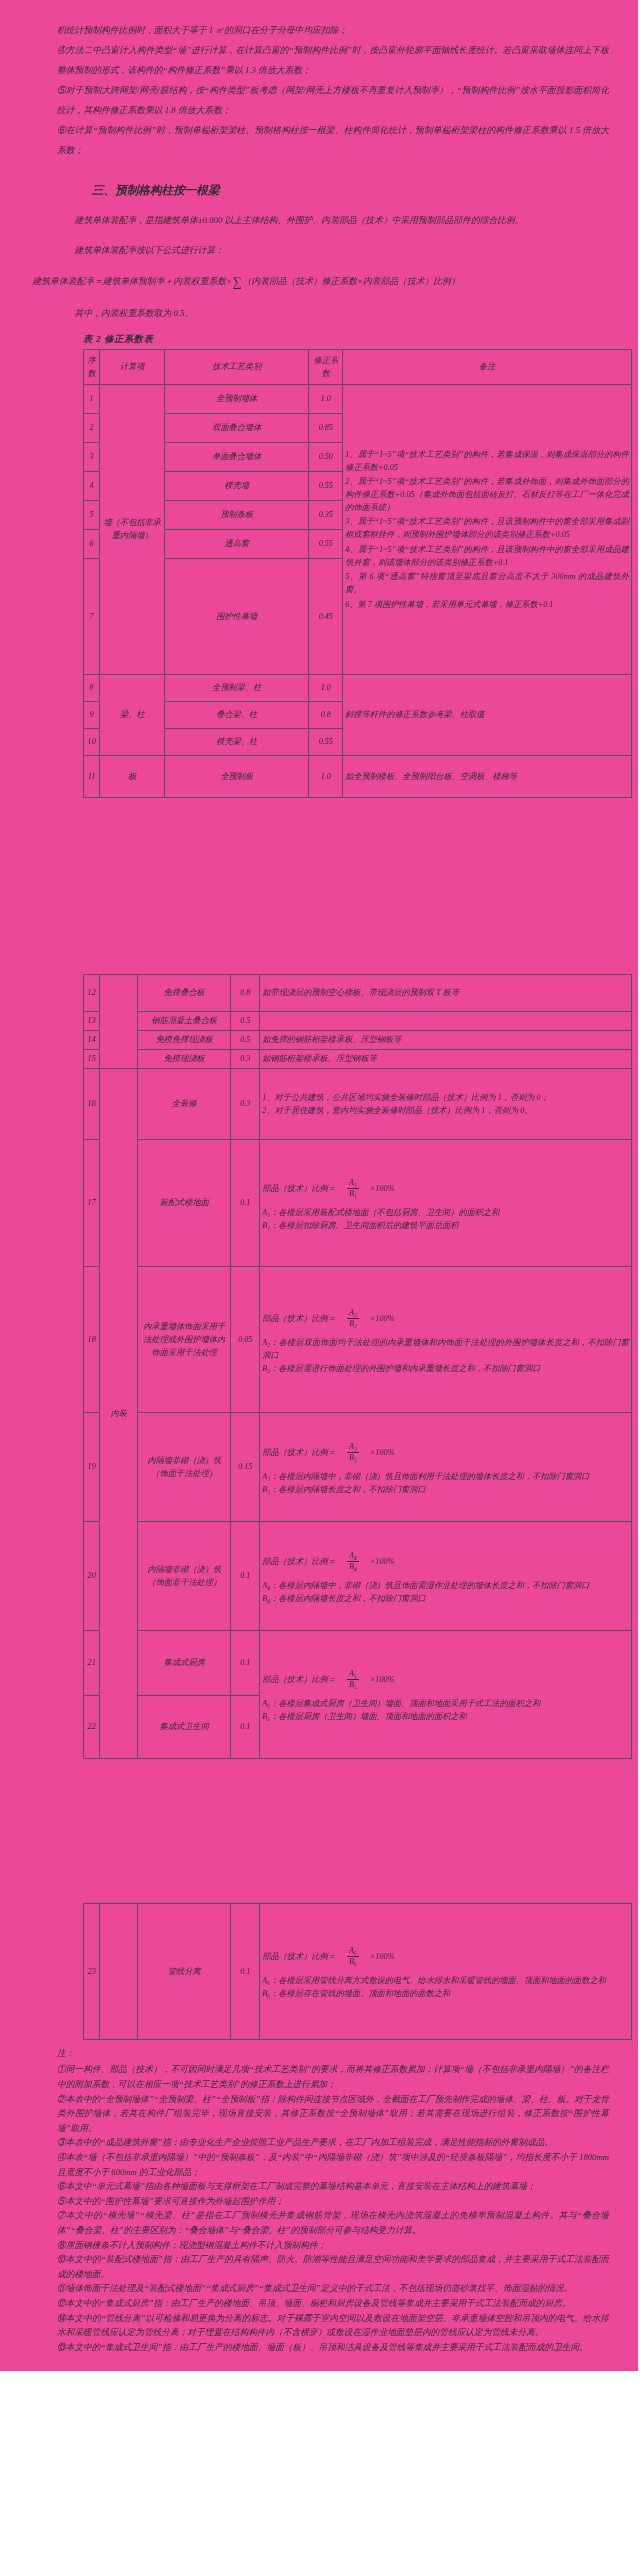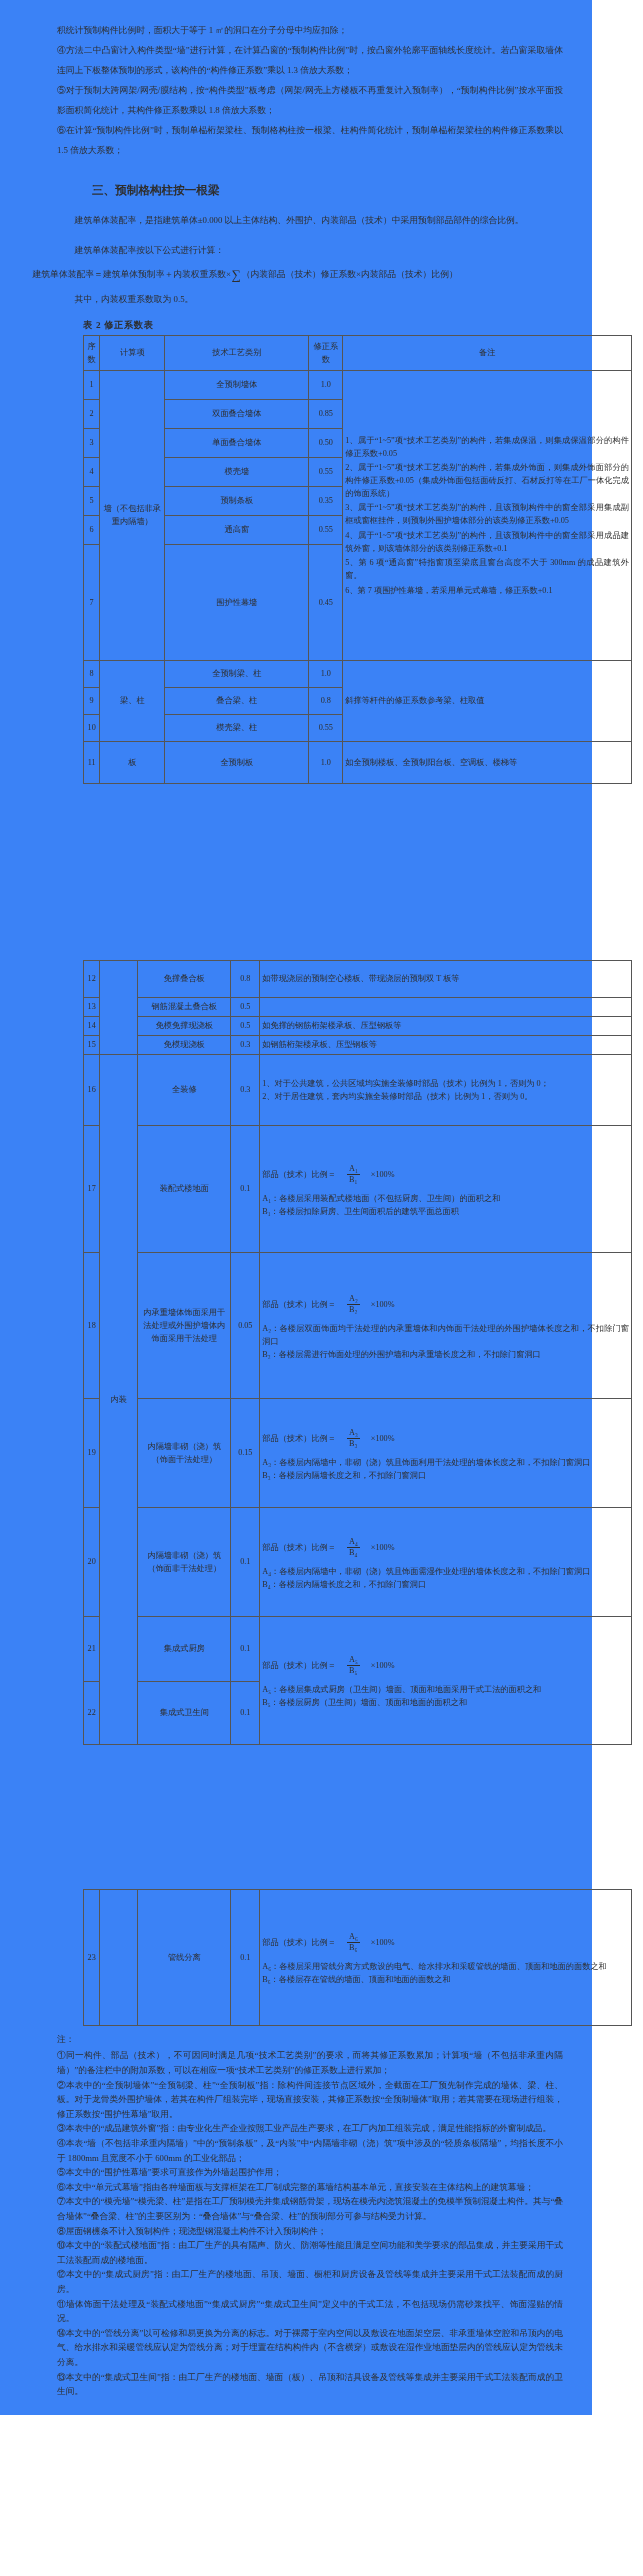--- a/index.html
+++ b/index.html
@@ -1,28 +1,29 @@
 <!DOCTYPE html>
 <html style="font-size:11px"><head>
 <meta charset="utf-8">
 <style>
   html,body{margin:0;padding:0;background:#ffffff;}
   .page{
-    width:592px; box-sizing:border-box;
+    width:638px; box-sizing:border-box;
     padding:20.4px 29px 16.3px 57px;
-    background:#3b82f6;
+    background:#ec4899;
     font-family:"Liberation Serif","DejaVu Serif",serif;
     color:#2e2e2e;
+    font-style:italic;
   }
   
   .intro p{margin:0;font-size:8.8px;line-height:20px;text-align:justify;word-break:break-all;}
   
   .sec-title{font-size:11.6px;font-weight:bold;margin:23px 0 6.8px 35px;}
   .bigp{margin:0;font-size:8.8px;line-height:30px;text-indent:2em;text-align:justify;word-break:break-all;}
-  .formula-main{margin:0 0 0 -24.5px;font-size:8.8px;line-height:18px;white-space:nowrap;}
+  .formula-main{margin:0 0 0 -24.5px;font-size:8.8px;line-height:32px;white-space:nowrap;}
   .formula-main .sigma{font-size:13px;vertical-align:-1.4px;padding:0 0.7px;}
   .tbl-title{width:549px;margin:5.4px 0 2.7px 26px;font-size:9.2px;font-weight:bold;letter-spacing:0.7px;}
   
   .doc-table{border-collapse:collapse;table-layout:fixed;width:549px;margin-left:26px;}
   .doc-table td,.doc-table th{
     border:0.8px solid #555;font-size:8.2px;font-weight:normal;color:#2e2e2e;
     padding:1.4px 2px;vertical-align:middle;word-break:break-all;line-height:13px;
   }
   .ct{text-align:center;}
   .note{text-align:justify;padding:3.4px 6.8px;line-height:17.7px;}
@@ -323,25 +324,25 @@
     </tr>
   </tbody>
     </table>
 
   <div class="notes">
     <p class="lbl">注：</p>
     <p>①同一构件、部品（技术），不可因同时满足几项“技术工艺类别”的要求，而将其修正系数累加；计算项“墙（不包括非承重内隔墙）”的备注栏中的附加系数，可以在相应一项“技术工艺类别”的修正系数上进行累加；</p>
     <p>②本表中的“全预制墙体”“全预制梁、柱”“全预制板”指：除构件间连接节点区域外，全截面在工厂预先制作完成的墙体、梁、柱、板。对于龙骨类外围护墙体，若其在构件厂组装完毕，现场直接安装，其修正系数按“全预制墙体”取用；若其需要在现场进行组装，修正系数按“围护性幕墙”取用。</p>
     <p>③本表中的“成品建筑外窗”指：由专业化生产企业按照工业产品生产要求，在工厂内加工组装完成，满足性能指标的外窗制成品。</p>
     <p>④本表“墙（不包括非承重内隔墙）”中的“预制条板”，及“内装”中“内隔墙非砌（浇）筑”项中涉及的“轻质条板隔墙”，均指长度不小于 1800mm 且宽度不小于 600mm 的工业化部品；</p>
+    <p>⑥本文中“单元式幕墙”指由各种墙面板与支撑框架在工厂制成完整的幕墙结构基本单元，直接安装在主体结构上的建筑幕墙；</p>
     <p>⑤本文中的“围护性幕墙”要求可直接作为外墙起围护作用；</p>
-    <p>⑥本文中“单元式幕墙”指由各种墙面板与支撑框架在工厂制成完整的幕墙结构基本单元，直接安装在主体结构上的建筑幕墙；</p>
     <p>⑦本文中的“模壳墙”“模壳梁、柱”是指在工厂预制模壳并集成钢筋骨架，现场在模壳内浇筑混凝土的免模半预制混凝土构件。其与“叠合墙体”“叠合梁、柱”的主要区别为：“叠合墙体”与“叠合梁、柱”的预制部分可参与结构受力计算。</p>
     <p>⑧屋面钢檩条不计入预制构件；现浇型钢混凝土构件不计入预制构件；</p>
     <p>⑩本文中的“装配式楼地面”指：由工厂生产的具有隔声、防火、防潮等性能且满足空间功能和美学要求的部品集成，并主要采用干式工法装配而成的楼地面。</p>
+    <p>⑪墙体饰面干法处理及“装配式楼地面”“集成式厨房”“集成式卫生间”定义中的干式工法，不包括现场仍需砂浆找平、饰面湿贴的情况。</p>
     <p>⑫本文中的“集成式厨房”指：由工厂生产的楼地面、吊顶、墙面、橱柜和厨房设备及管线等集成并主要采用干式工法装配而成的厨房。</p>
-    <p>⑪墙体饰面干法处理及“装配式楼地面”“集成式厨房”“集成式卫生间”定义中的干式工法，不包括现场仍需砂浆找平、饰面湿贴的情况。</p>
     <p>⑭本文中的“管线分离”以可检修和易更换为分离的标志。对于裸露于室内空间以及敷设在地面架空层、非承重墙体空腔和吊顶内的电气、给水排水和采暖管线应认定为管线分离；对于埋置在结构构件内（不含横穿）或敷设在湿作业地面垫层内的管线应认定为管线未分离。</p>
     <p>⑬本文中的“集成式卫生间”指：由工厂生产的楼地面、墙面（板）、吊顶和洁具设备及管线等集成并主要采用干式工法装配而成的卫生间。</p>
   </div>
 
 </div>
 
 
 </body></html>

